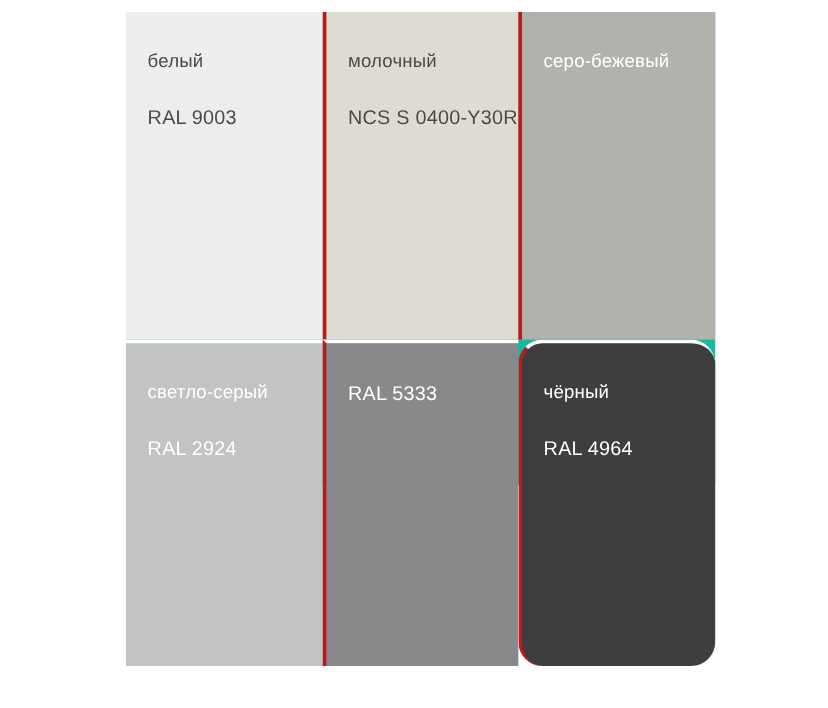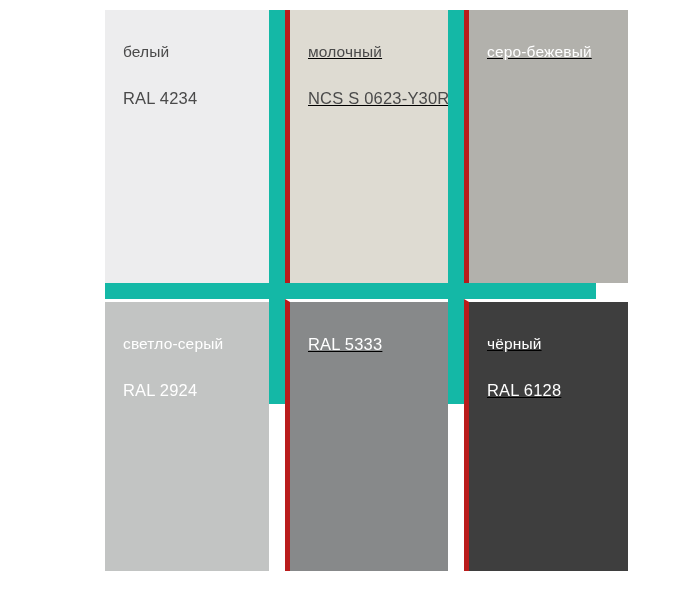--- a/index.html
+++ b/index.html
@@ -26,33 +26,32 @@
   #swatch-grid {
     position: absolute;
     left: 105px;
     top: 10px;
     width: 491px;
     height: 394px;
     display: grid;
     grid-template-columns: 164px 163px 164px;
     grid-template-rows: 273px 272px;
     background: #14b8a6;
-    gap: 16px;
+    gap: 0px;
   }
   .swatch-cell {
     position: relative;
     box-sizing: border-box;
     overflow: hidden;
     padding: 32px 0 0 18px;
   }
   
   .swatch-cell.col-2,
   .swatch-cell.col-3 {
-    border-left: 5px solid #b91c1c;
-    text-decoration: underline;
+    border-left: 3px solid #b91c1c;
   }
   .swatch-cell.row-2 {
     border-top: 3px solid #ffffff;
   }
   .swatch-name {
     font-size: 15.5px;
     line-height: 20px;
     letter-spacing: 0.15px;
     margin: 0 0 26px 0;
     white-space: nowrap;
@@ -73,34 +72,34 @@
     color: #ffffff;
   }
 </style>
 </head>
 <body>
 
 <div id="palette-root">
   <div id="swatch-grid">
       <div class="swatch-cell col-1 row-1 text-dark" style="background-color: rgb(237, 237, 238);">
         <p class="swatch-name">белый</p>
-        <p class="swatch-code">RAL 4234</p>
+        <p class="swatch-code">RAL 9003</p>
       </div>
       <div class="swatch-cell col-2 row-1 text-dark" style="background-color: rgb(222, 219, 210);">
         <p class="swatch-name">молочный</p>
-        <p class="swatch-code">NCS S 0623-Y30R</p>
+        <p class="swatch-code">NCS S 0400-Y30R</p>
       </div>
       <div class="swatch-cell col-3 row-1 text-light" style="background-color: rgb(178, 177, 172);">
         <p class="swatch-name">серо-бежевый</p>
       </div>
       <div class="swatch-cell col-1 row-2 text-light" style="background-color: rgb(194, 196, 195);">
         <p class="swatch-name">светло-серый</p>
         <p class="swatch-code">RAL 2924</p>
       </div>
       <div class="swatch-cell col-2 row-2 text-light" style="background-color: rgb(135, 137, 138);">
         <p class="swatch-code">RAL 5333</p>
       </div>
-      <div class="swatch-cell col-3 row-2 text-light" style="background-color: rgb(62, 62, 62);">
+      <div class="swatch-cell col-3 row-2 text-light" style="background-color: rgb(62, 62, 62); border-radius: 20px;">
         <p class="swatch-name">чёрный</p>
-        <p class="swatch-code">RAL 6128</p>
+        <p class="swatch-code">RAL 4964</p>
       </div>
     </div>
 </div>
 
 </body></html>

